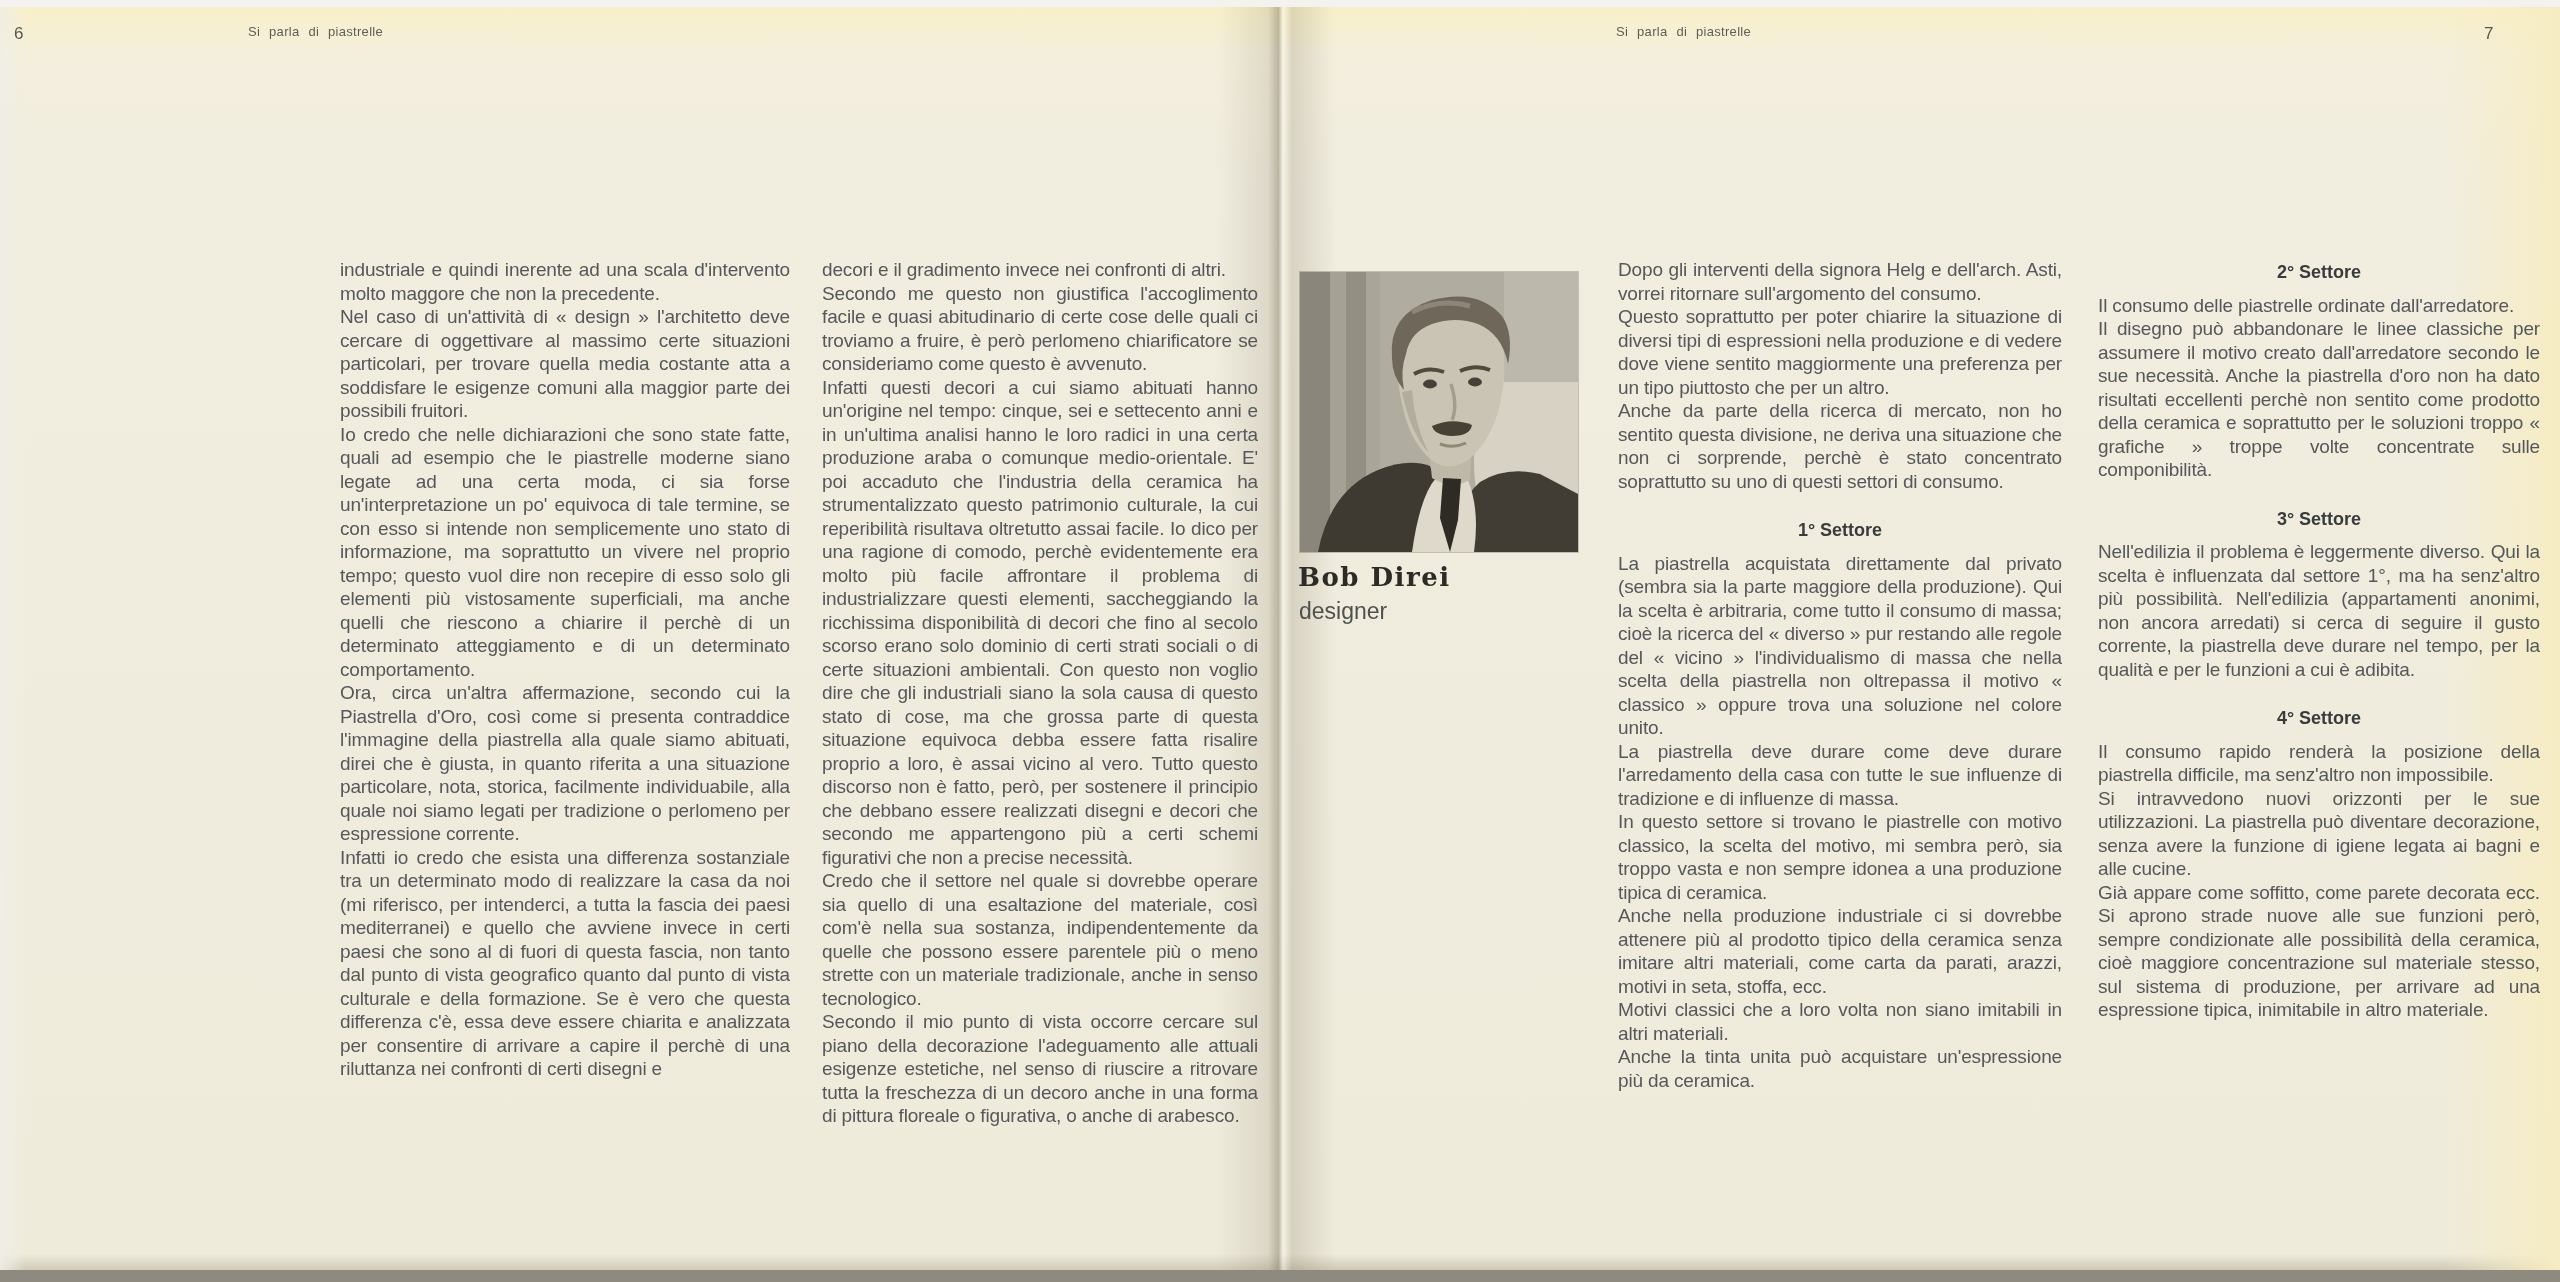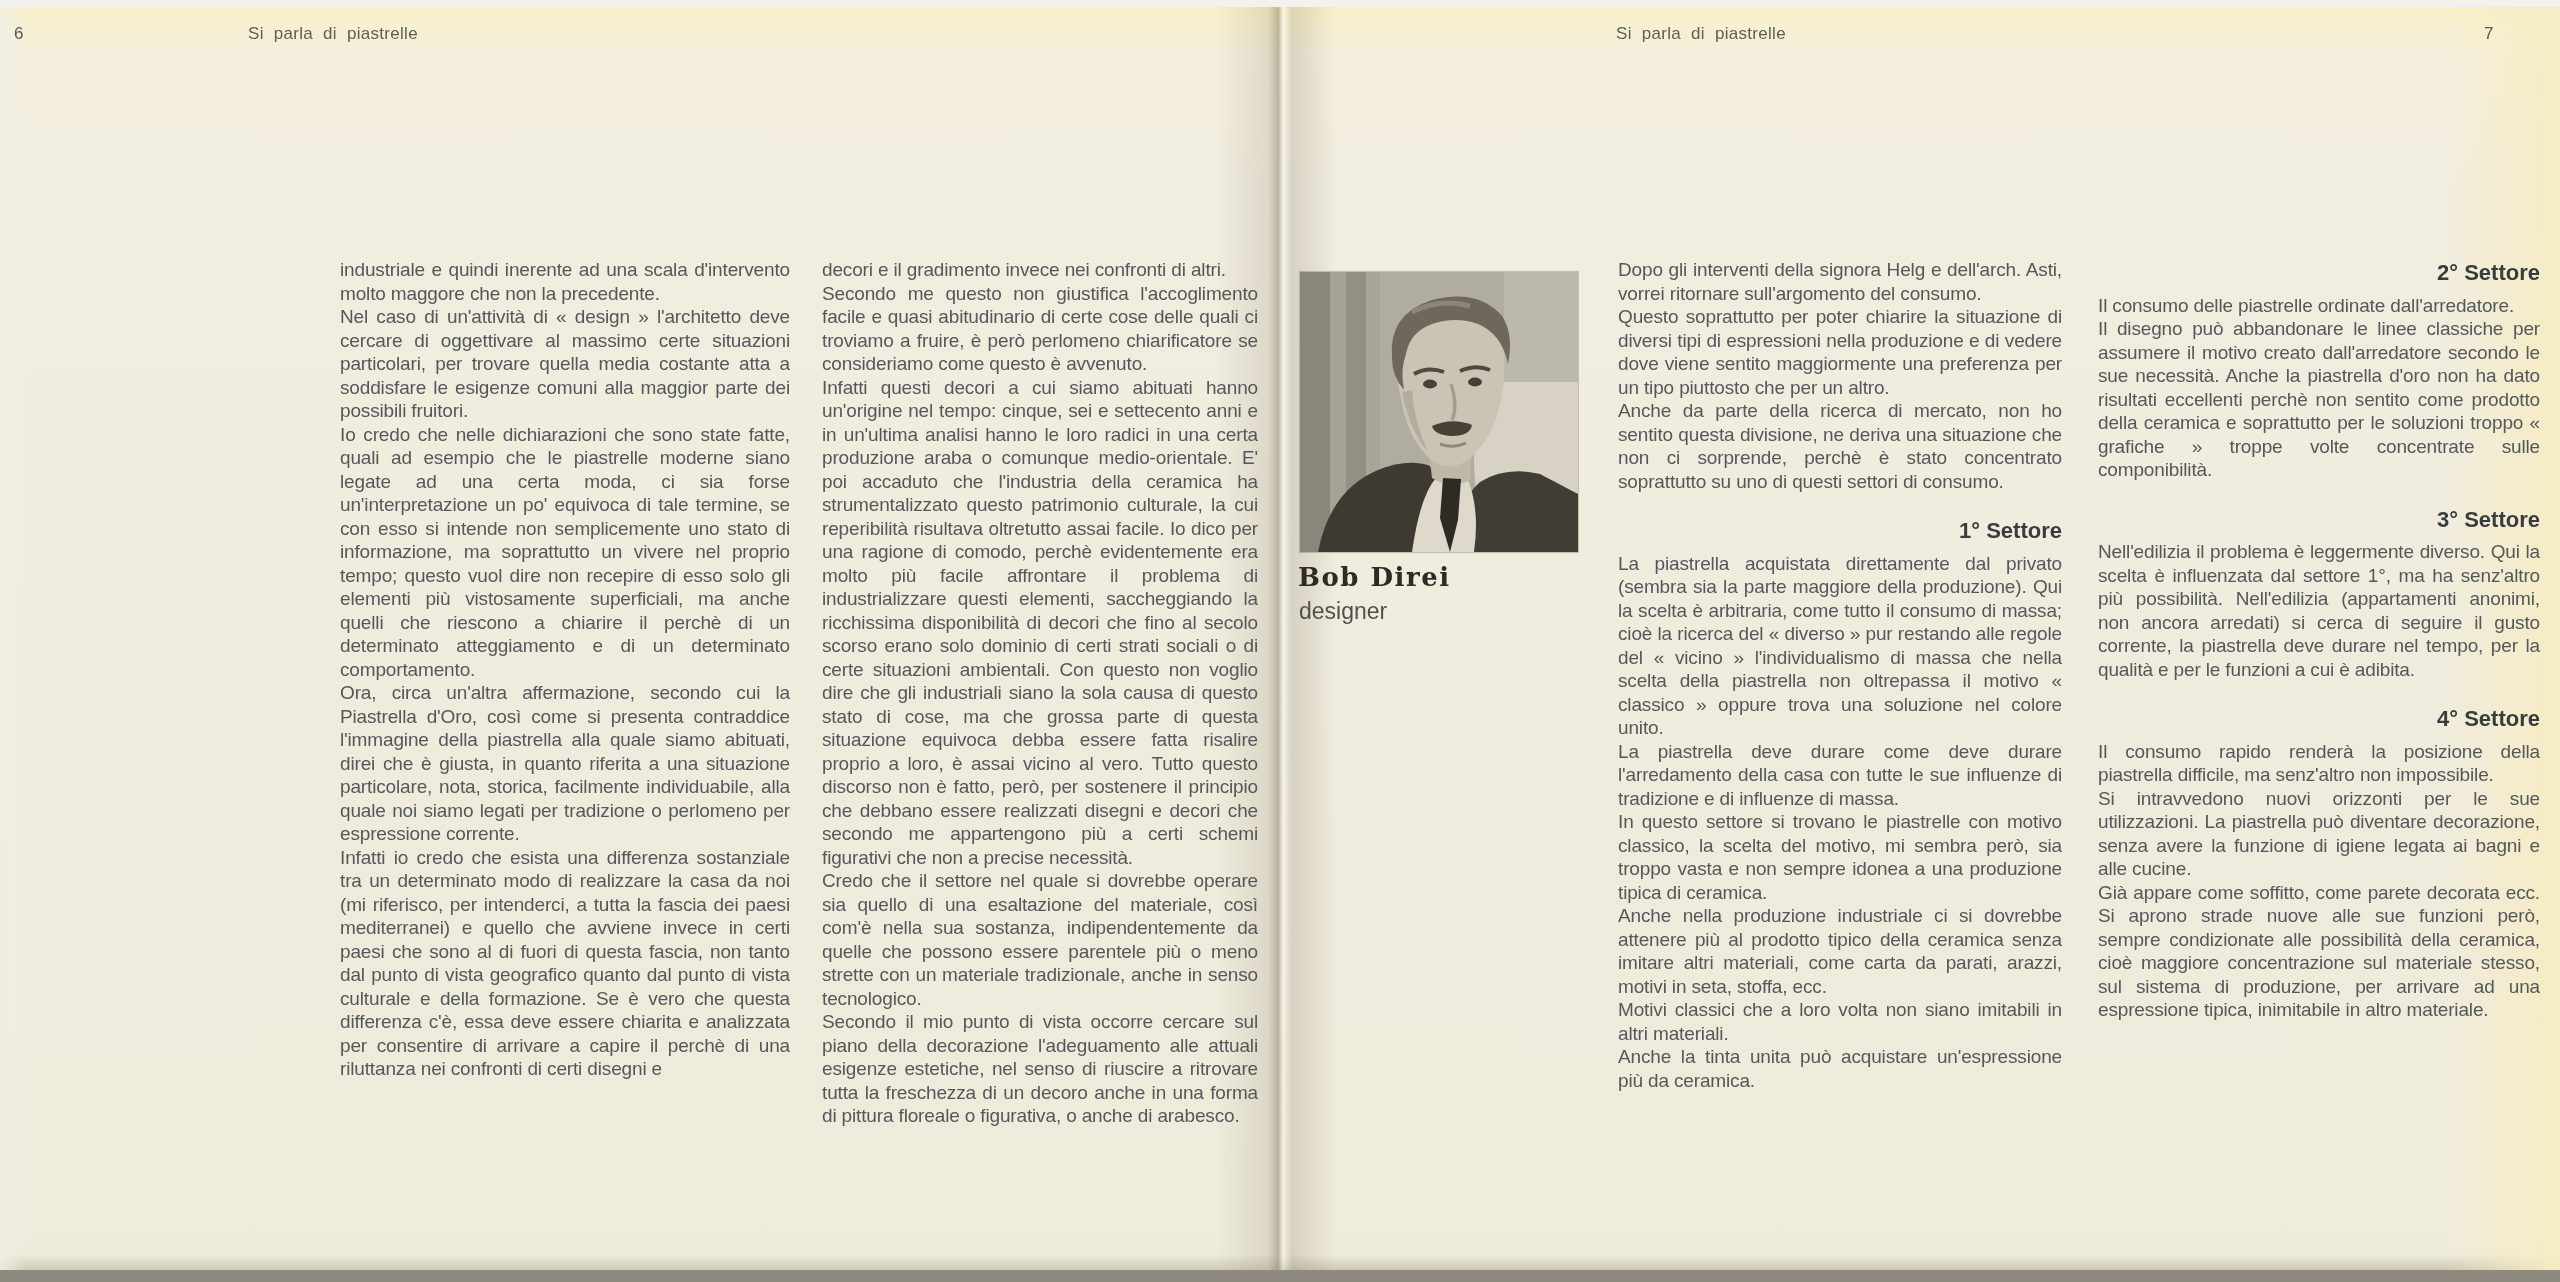--- a/index.html
+++ b/index.html
@@ -19,29 +19,29 @@
       linear-gradient(180deg, #f9f0c6 0, #f4efdd 55px, #f1eddf 180px, #efebdb 100%);
   }
   .page-right{
     left:1278px;width:1282px;
     background:
       linear-gradient(90deg, rgba(99,89,64,.42) 0, rgba(255,255,248,.35) 5px, rgba(99,89,64,.18) 14px, rgba(99,89,64,0) 58px),
       linear-gradient(270deg, #f6ecc3 0, rgba(246,236,195,0) 115px),
       linear-gradient(0deg, rgba(131,120,92,.30) 0, rgba(131,120,92,0) 16px),
       linear-gradient(180deg, #f9f0c6 0, #f4efdd 55px, #f1eddf 180px, #efebdb 100%);
   }
-  .runhead{position:absolute;top:24px;font-size:17px;color:#5d6057;word-spacing:5px;letter-spacing:.3px;white-space:nowrap;}
+  .runhead{position:absolute;top:24px;font-size:13px;color:#5d6057;word-spacing:5px;letter-spacing:.3px;white-space:nowrap;}
   .pagenum{position:absolute;top:24px;font-size:17px;color:#55584f;}
   .col{
     position:absolute;top:258px;max-height:1016px;overflow:hidden;
     text-align:justify;font-size:19px;line-height:23.5px;letter-spacing:-.15px;
     color:#54585a;
   }
   .col p{margin:0;}
-  .settore{font-size:22px;line-height:23.5px;font-weight:bold;color:#383c3c;margin:26px 0 9px 0;text-align:right;letter-spacing:0;}
+  .settore{font-size:18px;line-height:23.5px;font-weight:bold;color:#383c3c;margin:26px 0 9px 0;text-align:center;letter-spacing:0;}
   .settore:first-child{margin-top:3px;}
   .photo-frame{position:absolute;left:22px;top:272px;width:278px;height:280px;outline:1px solid rgba(60,55,40,.25);}
   .photo-frame svg{display:block;width:100%;height:100%;}
   .cap-name{position:absolute;left:20px;top:562px;font-family:"DejaVu Serif",serif;font-weight:bold;font-size:26px;color:#2c2b26;letter-spacing:1.5px;}
   .cap-role{position:absolute;left:21px;top:598px;font-size:23px;color:#4e524f;}
 </style>
 </head>
 <body>
 
 <div class="top-edge"></div>

